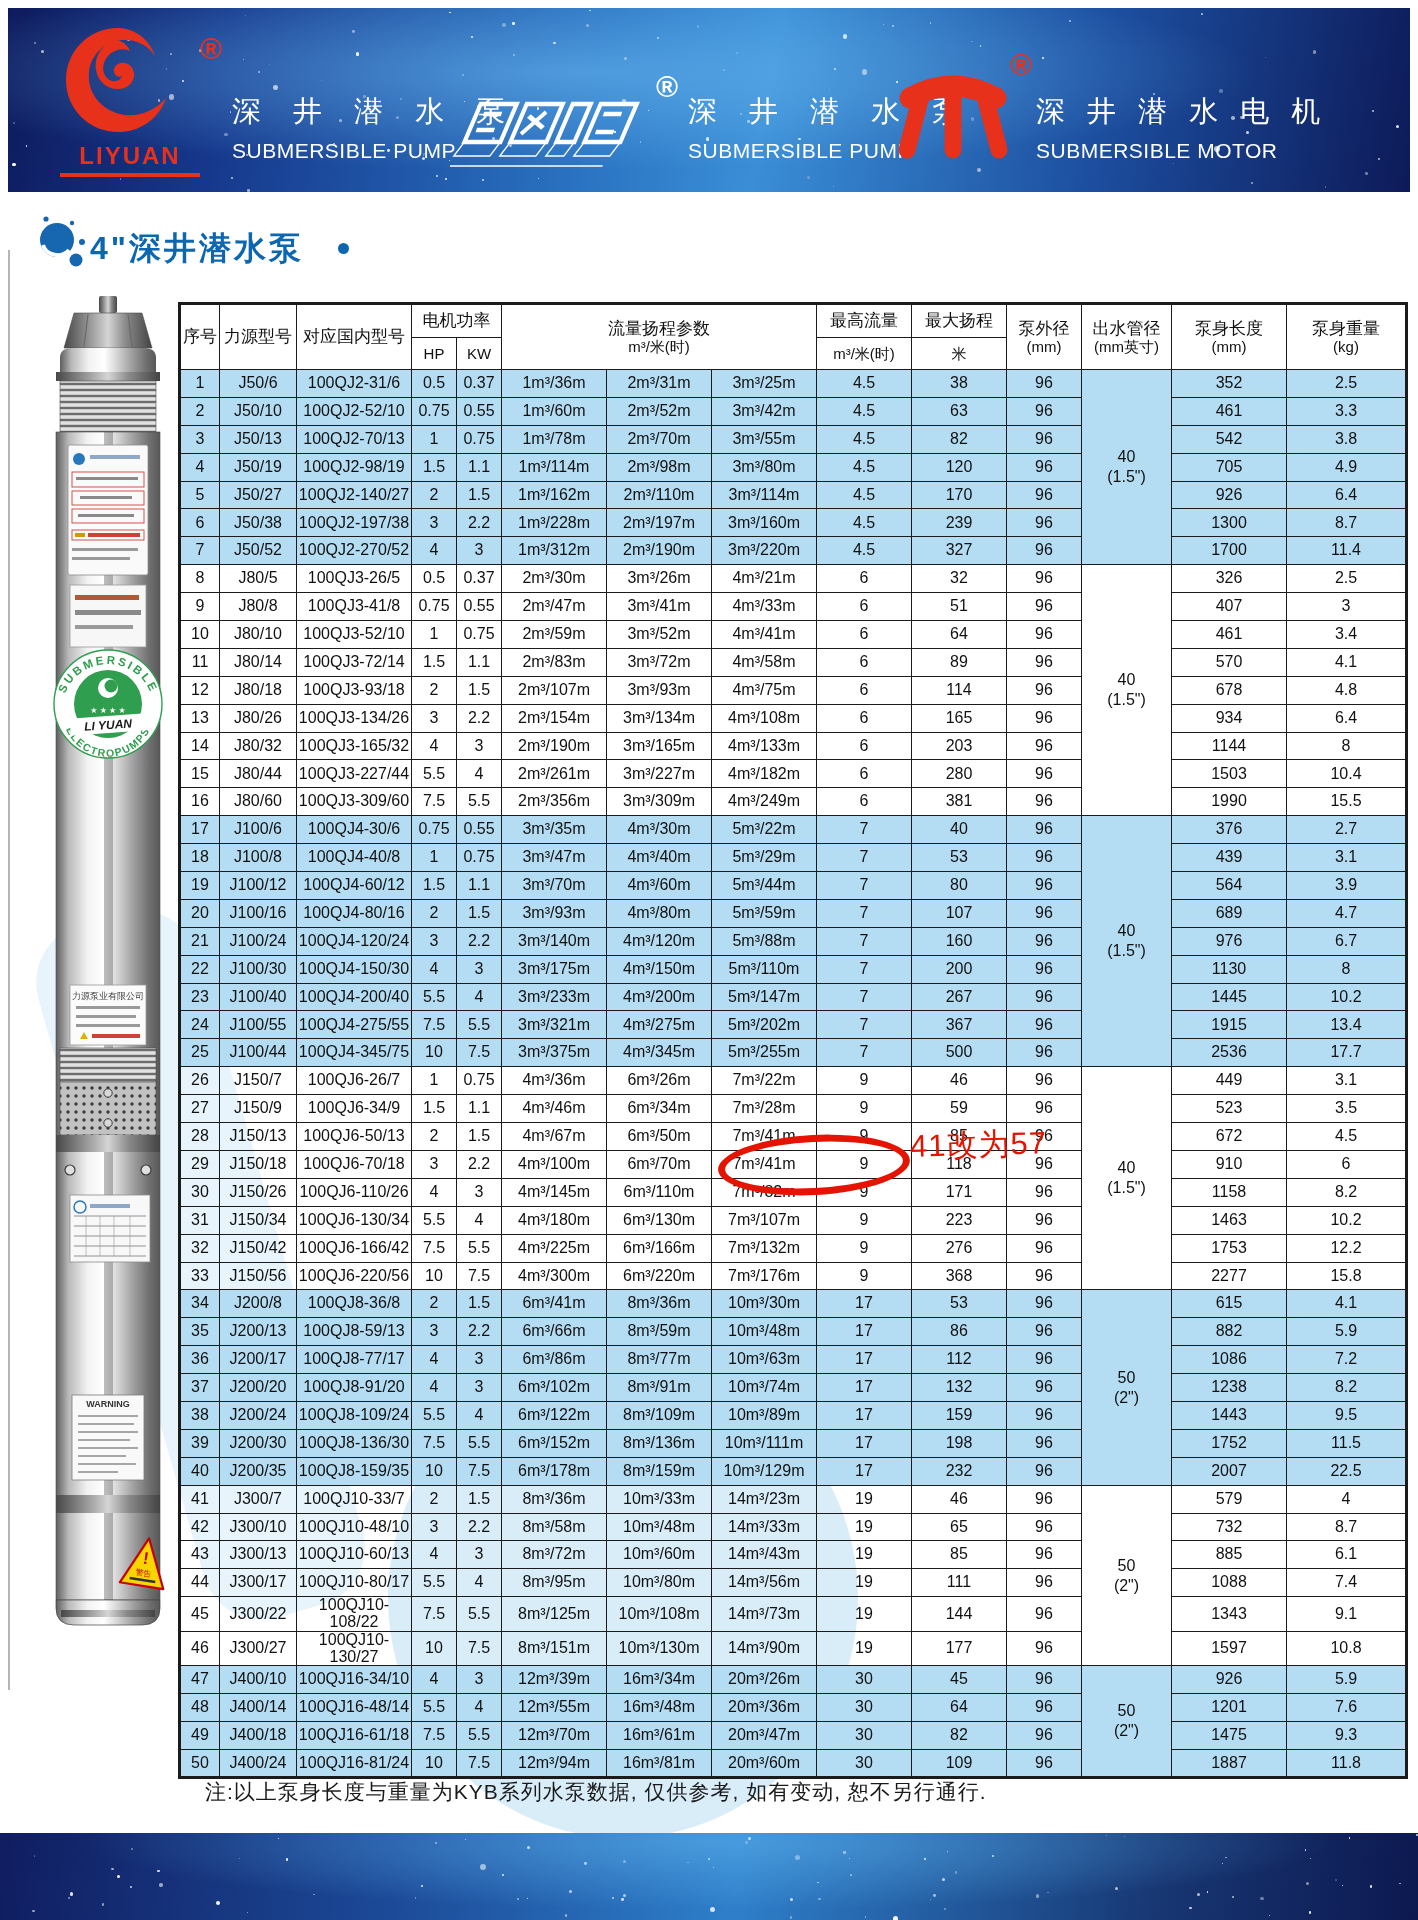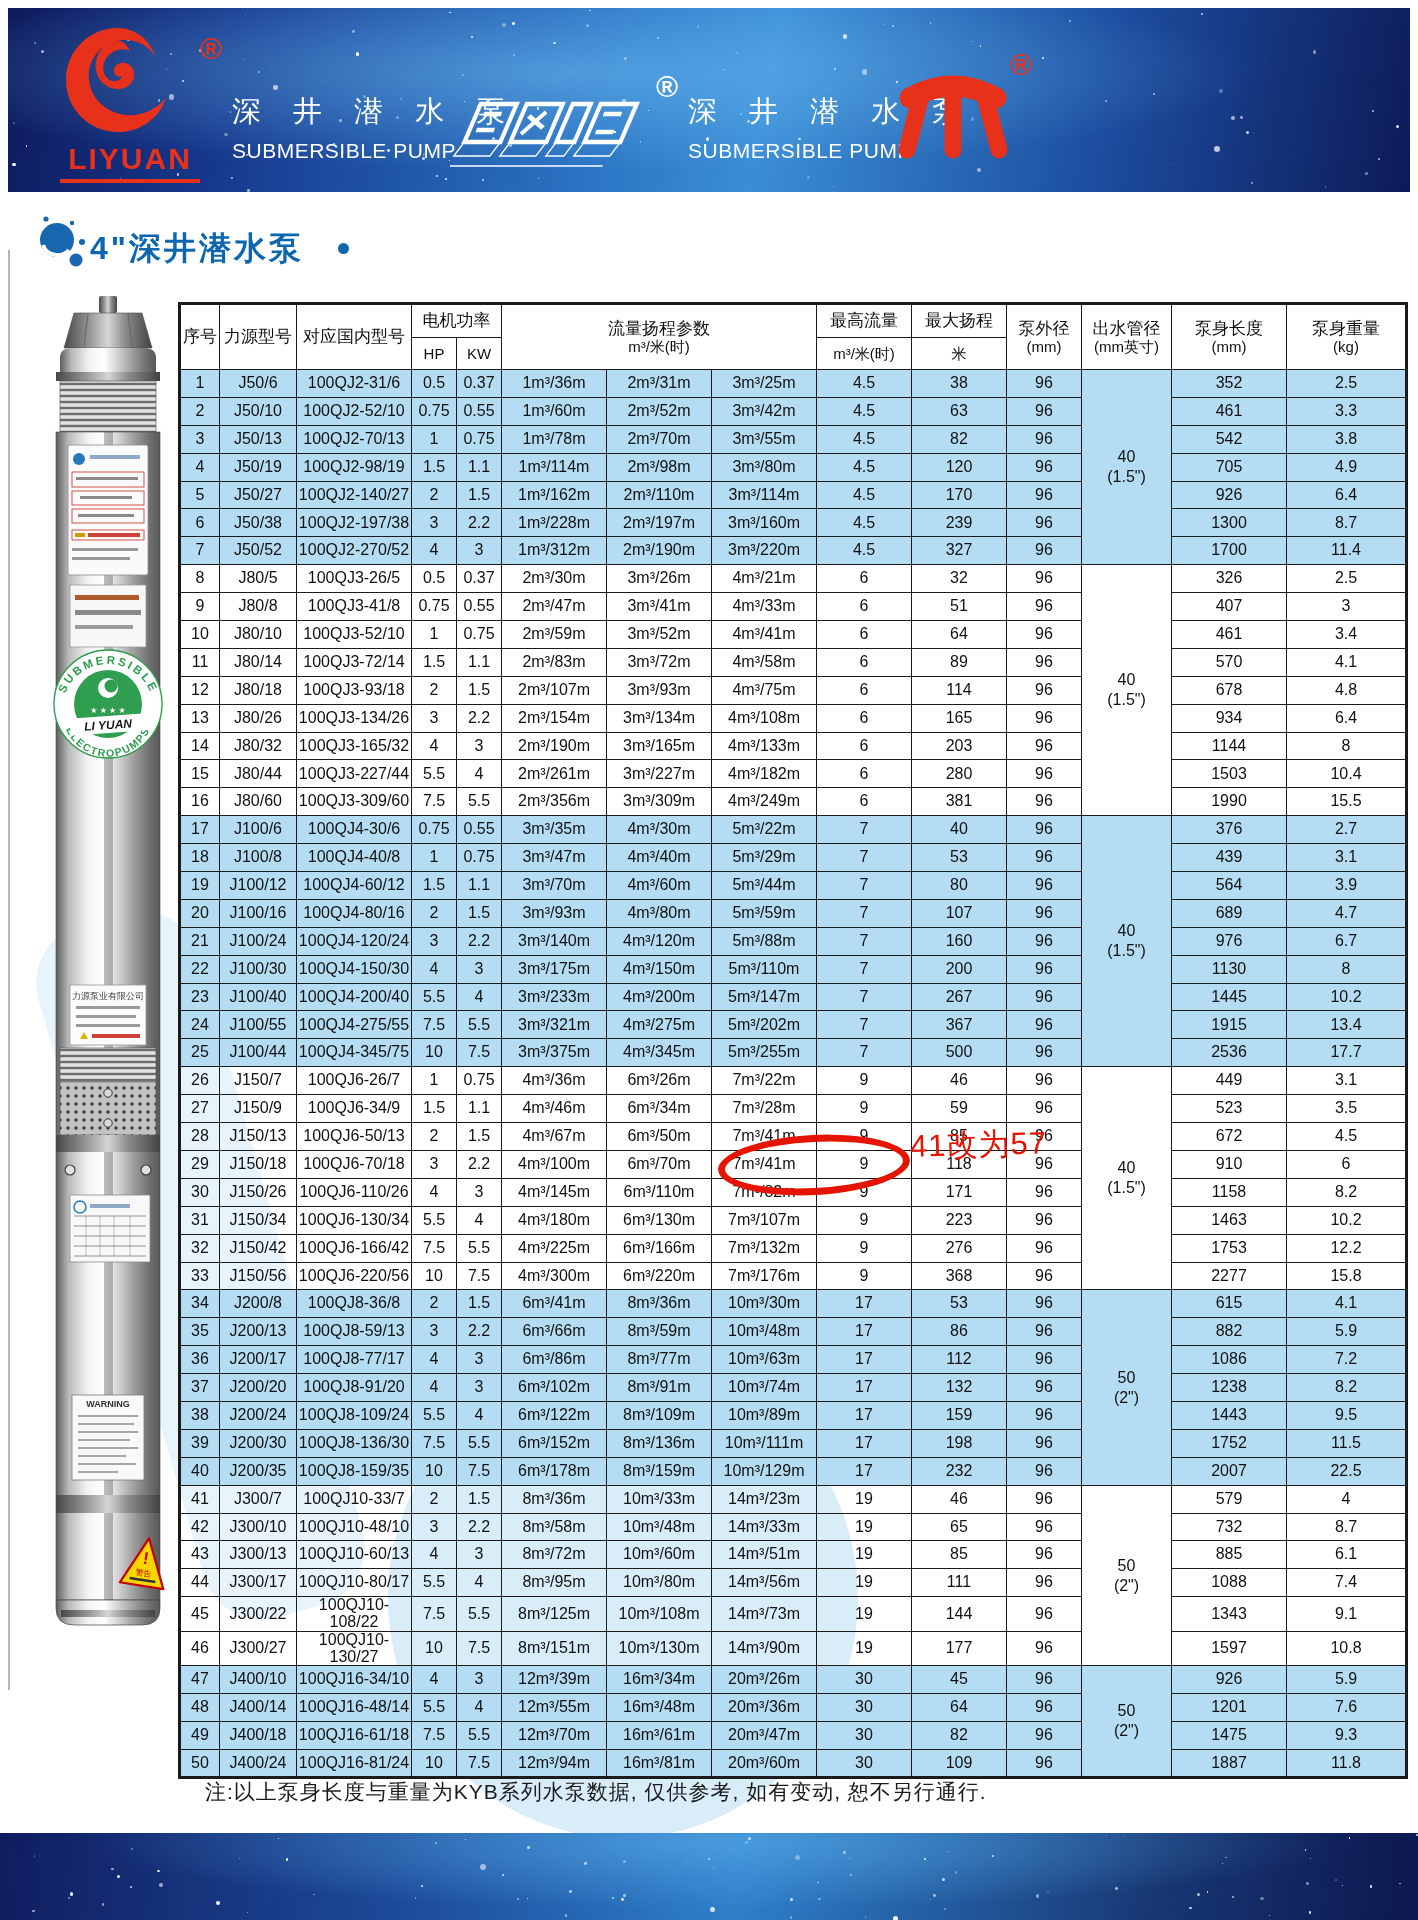--- a/index.html
+++ b/index.html
@@ -22,21 +22,21 @@
       linear-gradient(96deg,#101d60 0%, #1c4a98 28%, #2e7fca 52%, #173672 82%, #0d1850 100%);
   }
   .star { position:absolute; background:#fff; border-radius:50%; }
   .brand-cn { color:#fff; font-size:29px; letter-spacing:12px; white-space:nowrap; font-weight:400; }
   .brand-cn.motor { letter-spacing:7px; }
   .brand-en { color:#fff; font-size:21px; letter-spacing:.5px; white-space:nowrap; margin-top:7px; }
   .reg-mark { position:absolute; font-size:30px; font-weight:700; line-height:1; }
   .brand-block { position:absolute; }
   #liyuan-wordmark {
     position:absolute; left:52px; top:134px; width:140px; text-align:center;
-    color:#e8311a; font-size:30px; font-weight:700; letter-spacing:2px;
+    color:#e8311a; font-size:24px; font-weight:700; letter-spacing:2px;
     border-bottom:4px solid #e8311a; padding-bottom:3px;
   }
   #red-tick { position:absolute; left:162px; top:169px; width:13px; height:9px; background:#cf1d15; }
 
   
   #page-title {
     position:absolute; left:90px; top:227px; z-index:2;
     color:#0d67b0; font-size:32px; font-weight:700; letter-spacing:3px; white-space:nowrap;
   }
   #title-bullet { position:absolute; left:338px; top:243px; width:11px; height:11px; border-radius:50%; background:#0d67b0; z-index:2; }
@@ -236,20 +236,24 @@
 
   <svg style="position:absolute;left:886px;top:50px;" width="118" height="104" viewBox="0 0 118 104">
     <g stroke="#e8311a" fill="none" stroke-linecap="round">
       <path d="M16,40 Q59,16 102,40" stroke-width="21"></path>
       <path d="M27,38 L13,92" stroke-width="17"></path>
       <path d="M91,38 L105,92" stroke-width="17"></path>
       <path d="M59,30 L59,92" stroke-width="17"></path>
     </g>
   </svg>
   <span class="reg-mark" style="left:1002px;top:42px;color:#e8311a;">®</span>
+  <div class="brand-block" style="left:1028px;top:84px;">
+    <div class="brand-cn motor">深 井 潜 水 电 机</div>
+    <div class="brand-en">SUBMERSIBLE MOTOR</div>
+  </div>
 </div>
 
 <div id="red-tick"></div>
 
 <svg id="bubbles-icon" width="60" height="60" viewBox="0 0 60 60">
   <circle cx="27" cy="26" r="17" fill="#1766b0"></circle>
   <path d="M13,31 A15,14 0 0 0 39,36" stroke="#ffffff" stroke-width="4" fill="none"></path>
   <circle cx="46" cy="46" r="6.5" fill="#1766b0"></circle>
   <circle cx="52" cy="28" r="3" fill="#1766b0"></circle>
   <circle cx="16" cy="5" r="2.6" fill="#1766b0"></circle>
@@ -1099,21 +1103,21 @@
         <td>8.7</td>
       </tr>
       <tr class="rw">
         <td>43</td>
         <td>J300/13</td>
         <td>100QJ10-60/13</td>
         <td>4</td>
         <td>3</td>
         <td>8m³/72m</td>
         <td>10m³/60m</td>
-        <td>14m³/51m</td>
+        <td>14m³/43m</td>
         <td>19</td>
         <td>85</td>
         <td>96</td>
         <td>885</td>
         <td>6.1</td>
       </tr>
       <tr class="rw">
         <td>44</td>
         <td>J300/17</td>
         <td>100QJ10-80/17</td>

